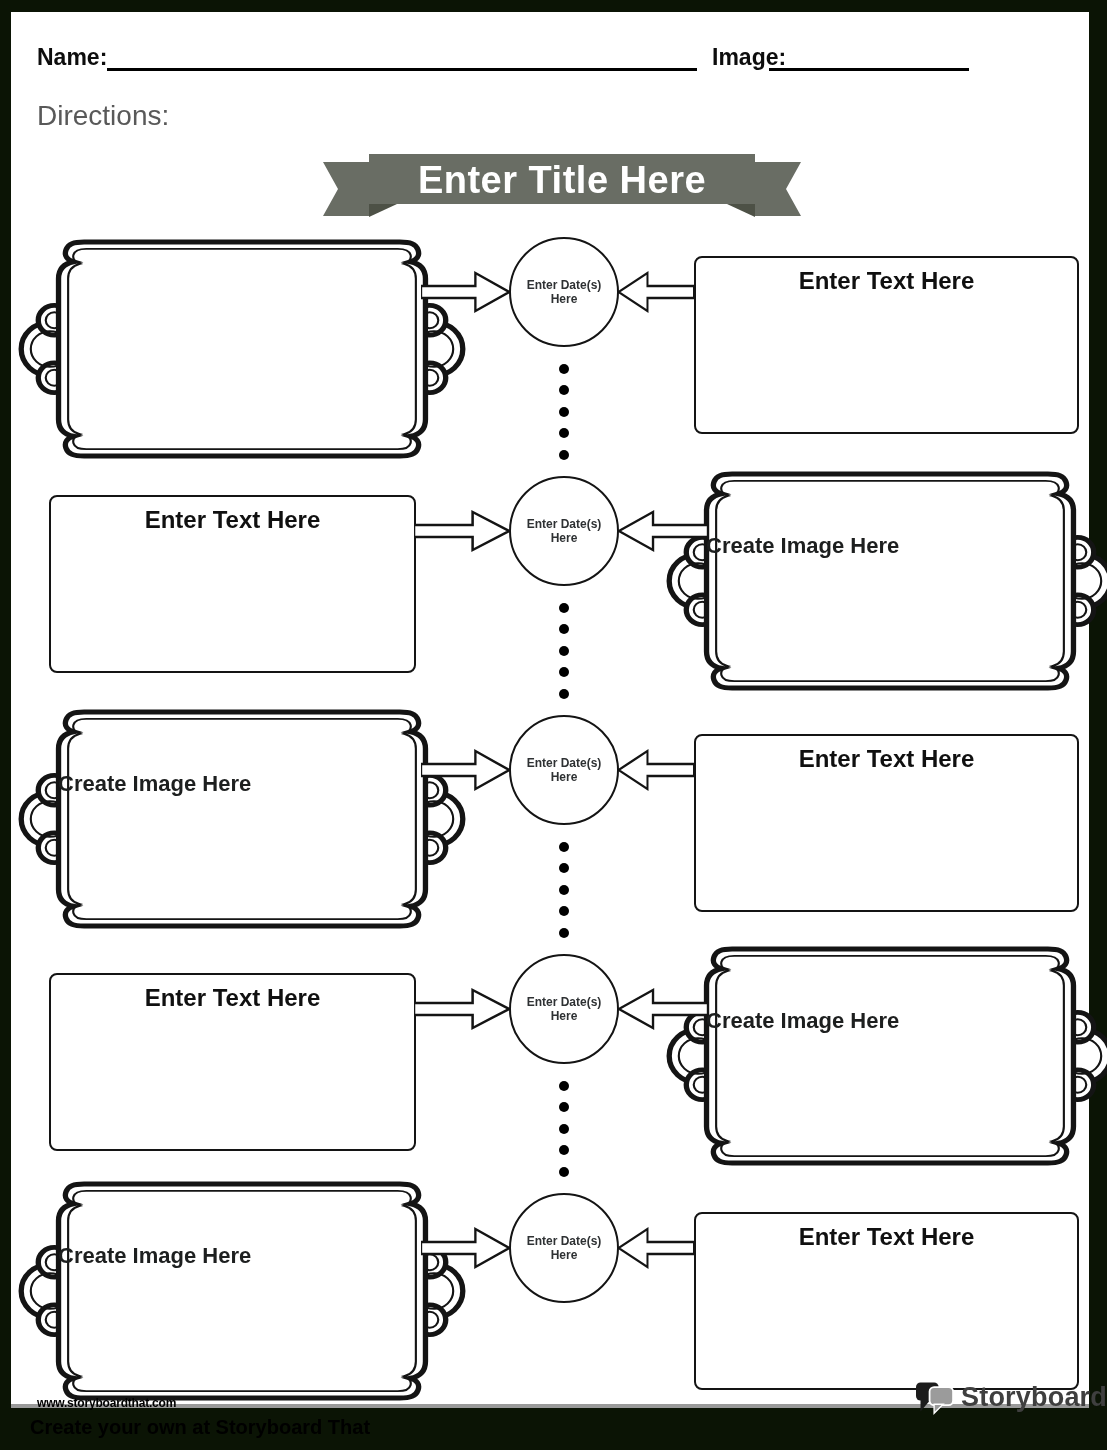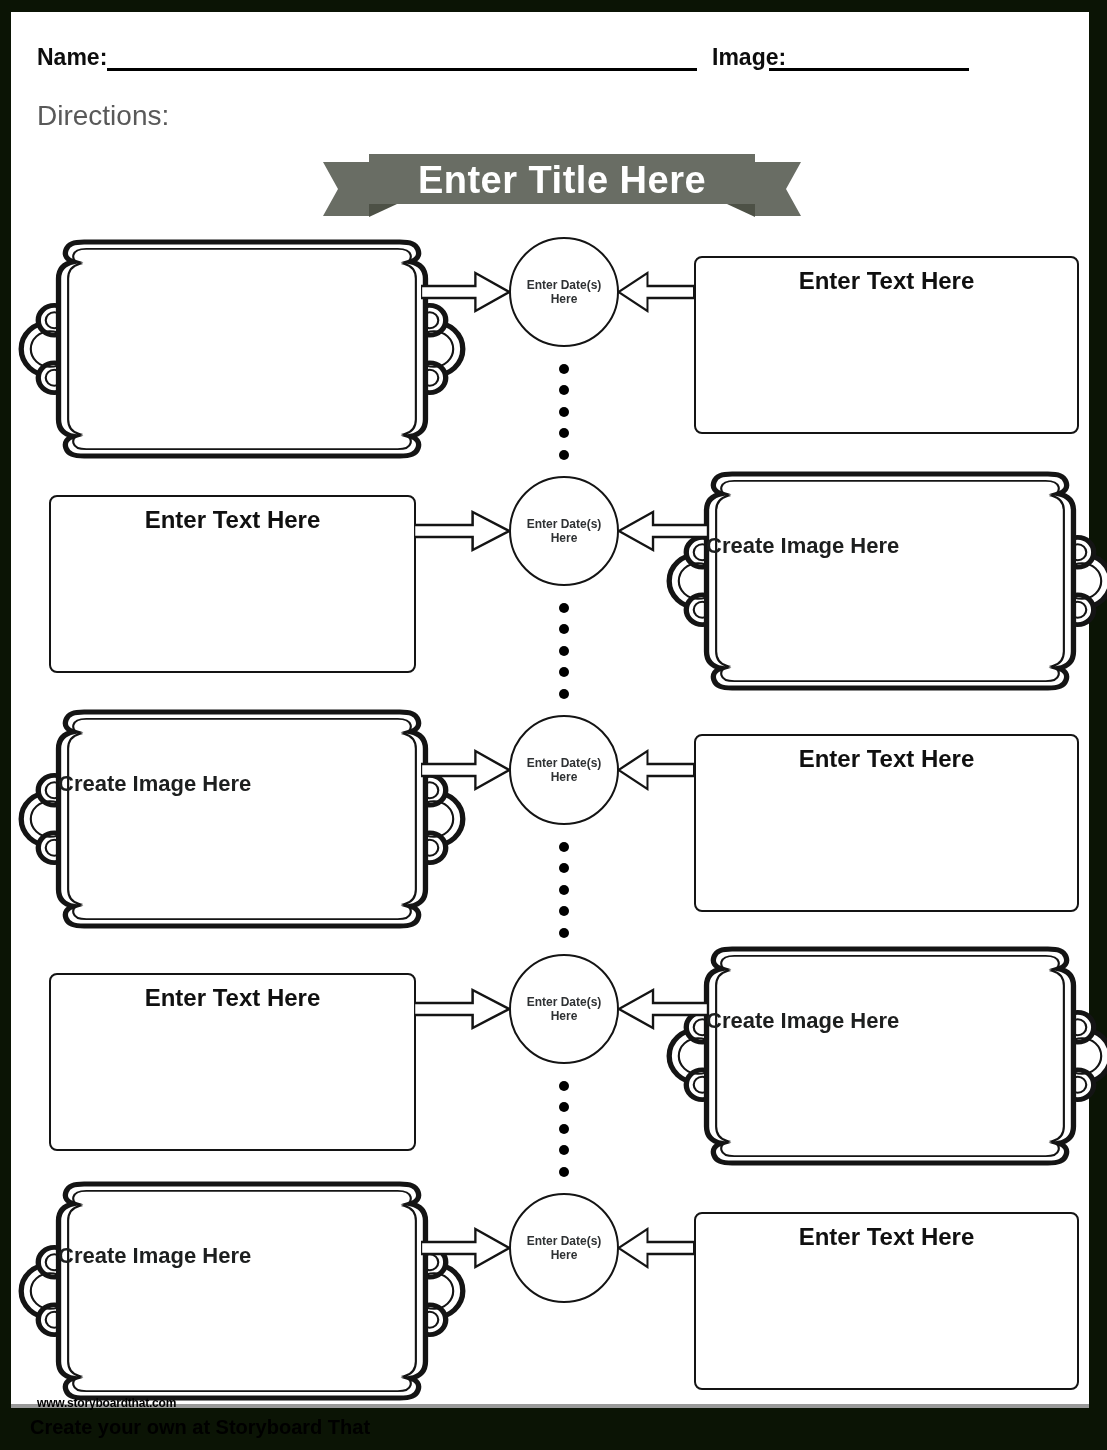--- a/index.html
+++ b/index.html
@@ -246,15 +246,24 @@
 </svg>
 <svg class="arrow" style="left:606px;top:1213px;width:77px;height:46px" viewBox="0 0 96 46" preserveAspectRatio="none">
   <path d="M96 17 H38 V4 L2 23 L38 42 V29 H96 Z" fill="#ffffff" stroke="#141414" stroke-width="2.5"></path>
 </svg>
       <div class="date-circle" style="left:498px;top:1181px">
       <div class="date-circle-label">Enter Date(s) Here</div>
       </div>
     </div>
 
   <div class="footer-url">www.storyboardthat.com</div>
+  <div class="logo">
+    <svg width="42" height="38" viewBox="0 0 46 42">
+      <rect x="2" y="5" width="25" height="20" rx="5" fill="#1c1c1c"></rect>
+      <path d="M7 23 L7 37 L19 23 Z" fill="#1c1c1c"></path>
+      <rect x="17" y="10" width="26" height="20" rx="5" fill="#9b9b9b" stroke="#ffffff" stroke-width="2"></rect>
+      <path d="M22 29 L22 39 L32 29 Z" fill="#9b9b9b" stroke="#ffffff" stroke-width="1.5"></path>
+    </svg>
+    <div class="logo-text"><span class="p1">Storyboard</span></div>
+  </div>
 </div>
 
 <div class="bottom-bar-text">Create your own at Storyboard That</div>
 
 </body></html>

